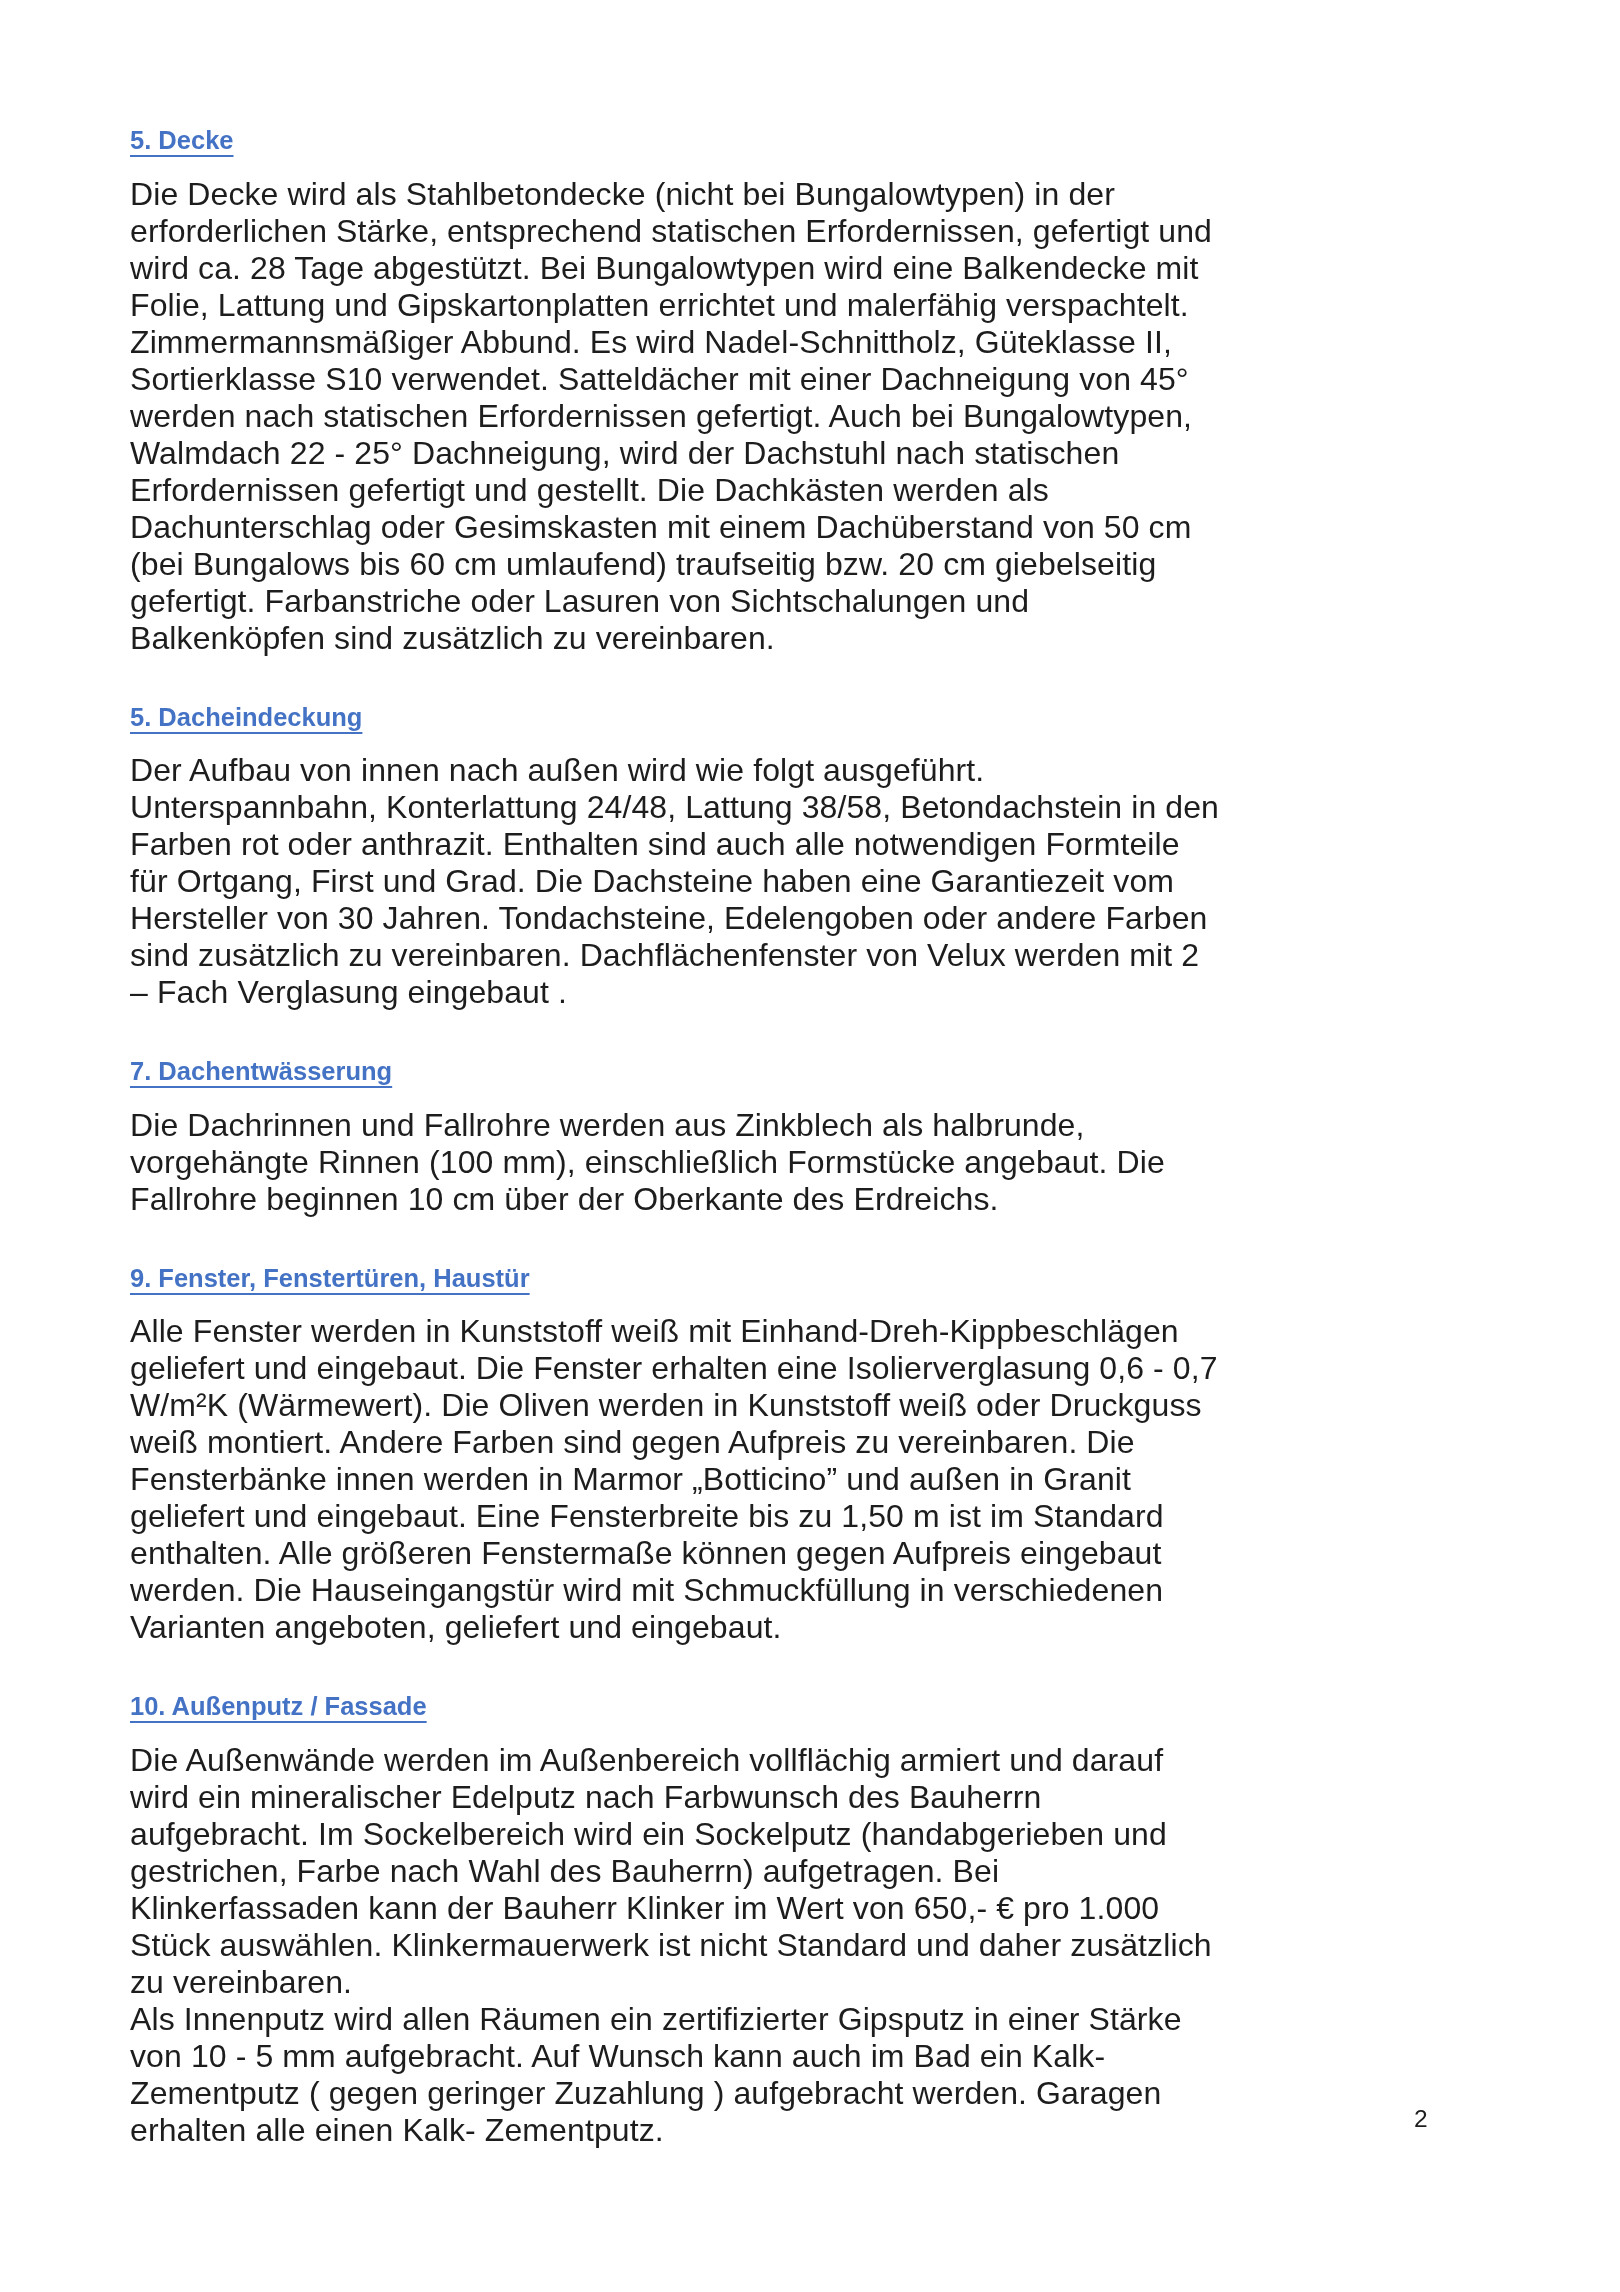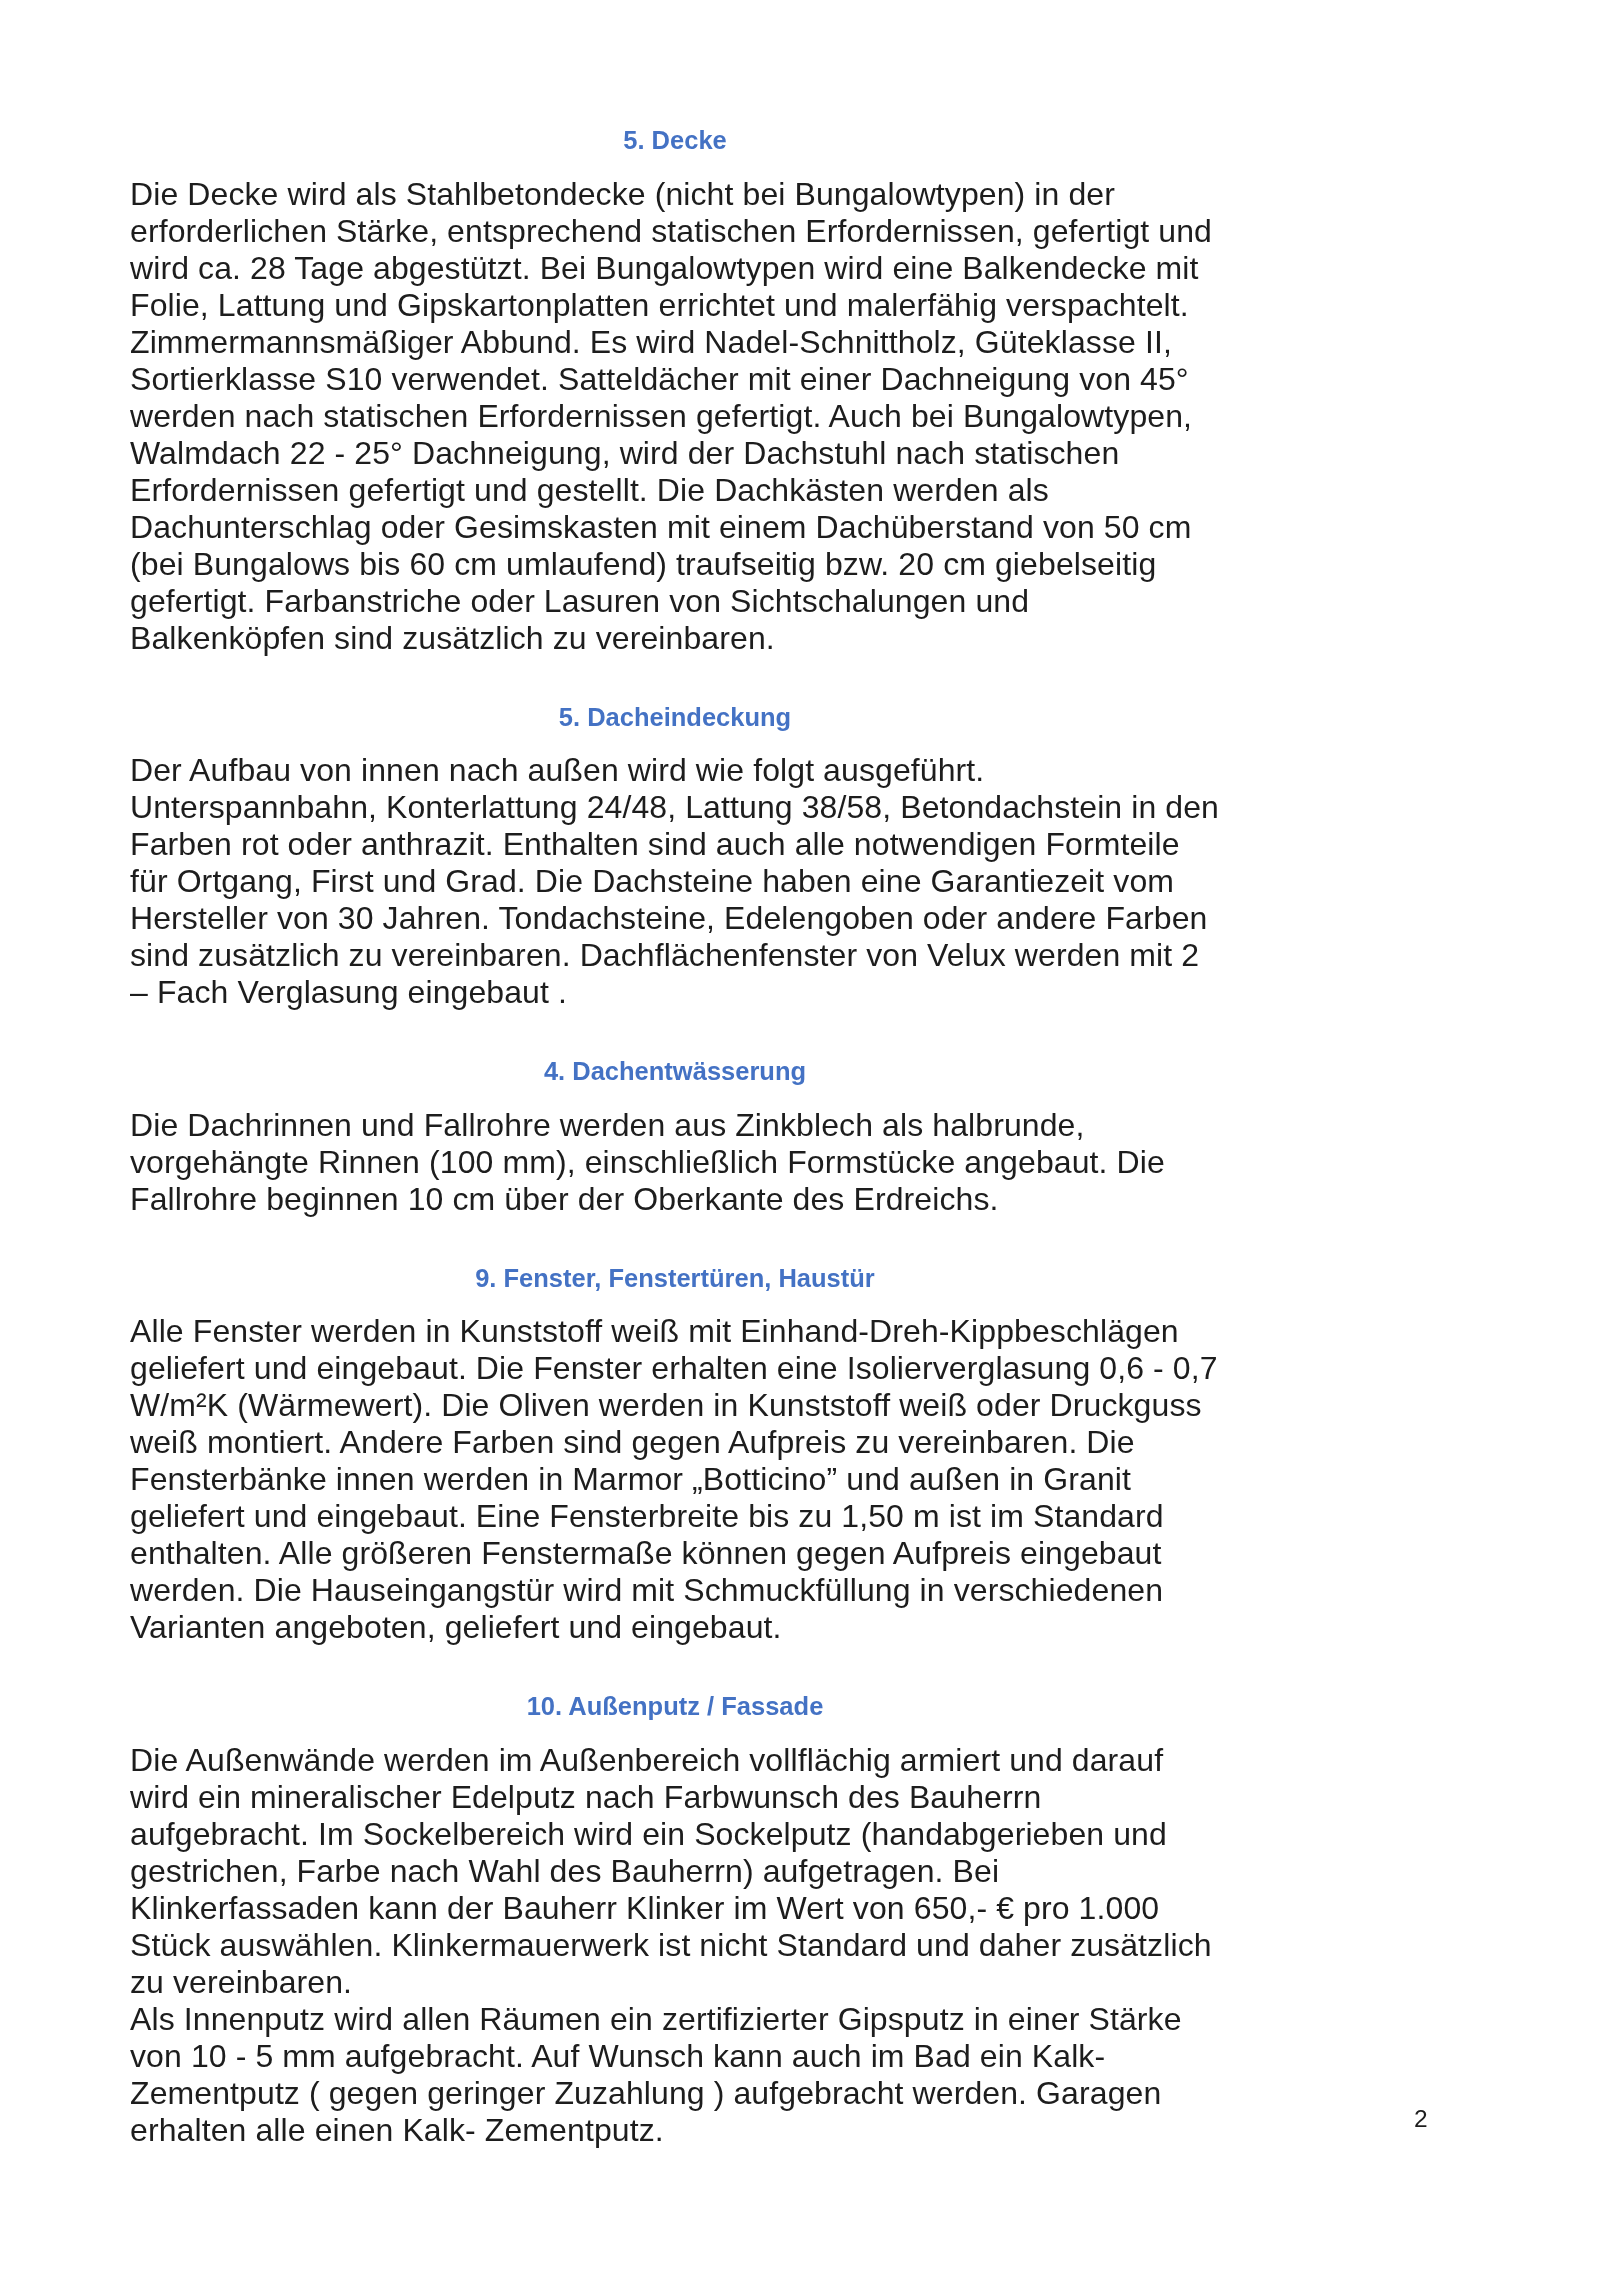--- a/index.html
+++ b/index.html
@@ -22,24 +22,24 @@
     position: absolute;
     left: 130px;
     top: 125px;
     width: 1090px;
   }
   .section-heading {
     color: var(--heading-color);
     font-size: 25.5px;
     font-weight: bold;
     line-height: 31px;
+    text-decoration: underline;
     text-decoration-thickness: 2px;
     text-underline-offset: 5.9px;
     margin: 45px 0 19.6px 0;
-    text-align: center;
   }
   .section:first-child .section-heading { margin-top: 0; }
   .section-body {
     font-size: 32px;
     line-height: 37px;
     color: var(--text-color);
     letter-spacing: 0.1px;
   }
   .page-number {
     position: absolute;
@@ -63,21 +63,21 @@
     <div class="section">
       <p class="section-body">Zimmermannsmäßiger Abbund. Es wird Nadel-Schnittholz, Güteklasse II, Sortierklasse S10 verwendet. Satteldächer mit einer Dachneigung von 45° werden nach statischen Erfordernissen gefertigt. Auch bei Bungalowtypen, Walmdach 22 - 25° Dachneigung, wird der Dachstuhl nach statischen Erfordernissen gefertigt und gestellt. Die Dachkästen werden als Dachunterschlag oder Gesimskasten mit einem Dachüberstand von 50 cm (bei Bungalows bis 60 cm umlaufend) traufseitig bzw. 20 cm giebelseitig gefertigt. Farbanstriche oder Lasuren von Sichtschalungen und Balkenköpfen sind zusätzlich zu vereinbaren.</p>
     </div>
 
     <div class="section">
       <h2 class="section-heading">5. Dacheindeckung</h2>
       <p class="section-body">Der Aufbau von innen nach außen wird wie folgt ausgeführt. Unterspannbahn, Konterlattung 24/48, Lattung 38/58, Betondachstein in den Farben rot oder anthrazit. Enthalten sind auch alle notwendigen Formteile für Ortgang, First und Grad. Die Dachsteine haben eine Garantiezeit vom Hersteller von 30 Jahren. Tondachsteine, Edelengoben oder andere Farben sind zusätzlich zu vereinbaren. Dachflächenfenster von Velux werden mit 2 – Fach Verglasung eingebaut .</p>
     </div>
 
     <div class="section">
-      <h2 class="section-heading">4. Dachentwässerung</h2>
+      <h2 class="section-heading">7. Dachentwässerung</h2>
       <p class="section-body">Die Dachrinnen und Fallrohre werden aus Zinkblech als halbrunde, vorgehängte Rinnen (100 mm), einschließlich Formstücke angebaut. Die Fallrohre beginnen 10 cm über der Oberkante des Erdreichs.</p>
     </div>
 
     <div class="section">
       <h2 class="section-heading">9. Fenster, Fenstertüren, Haustür</h2>
       <p class="section-body">Alle Fenster werden in Kunststoff weiß mit Einhand-Dreh-Kippbeschlägen geliefert und eingebaut. Die Fenster erhalten eine Isolierverglasung 0,6 - 0,7 W/m²K (Wärmewert). Die Oliven werden in Kunststoff weiß oder Druckguss weiß montiert. Andere Farben sind gegen Aufpreis zu vereinbaren. Die Fensterbänke innen werden in Marmor „Botticino” und außen in Granit geliefert und eingebaut. Eine Fensterbreite bis zu 1,50 m ist im Standard enthalten. Alle größeren Fenstermaße können gegen Aufpreis eingebaut werden. Die Hauseingangstür wird mit Schmuckfüllung in verschiedenen Varianten angeboten, geliefert und eingebaut.</p>
     </div>
 
     <div class="section">
       <h2 class="section-heading">10. Außenputz / Fassade</h2>

